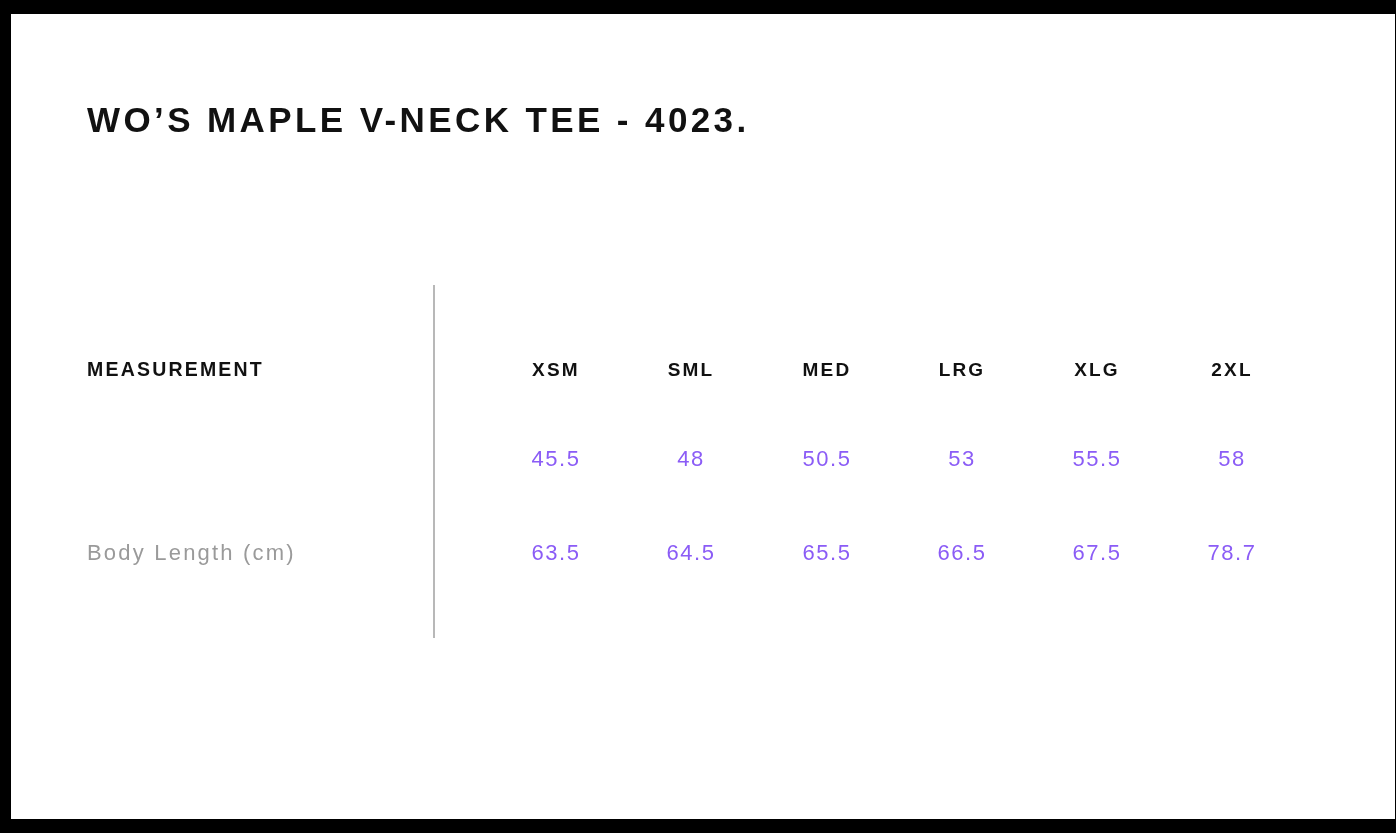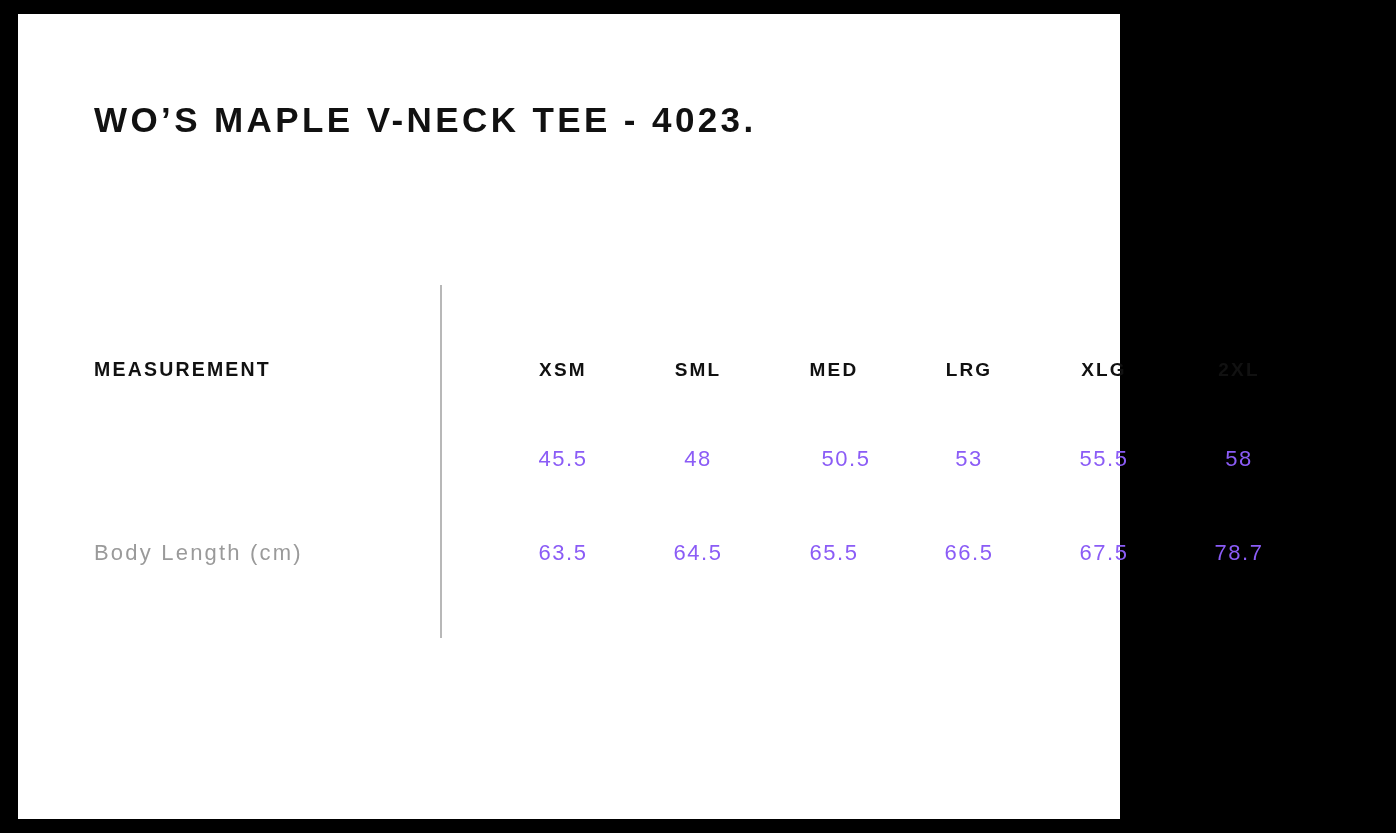--- a/index.html
+++ b/index.html
@@ -8,23 +8,23 @@
     background: #000000;
   }
   body {
     width: 1396px;
     height: 833px;
     font-family: "Liberation Sans", sans-serif;
     overflow: hidden;
   }
   .page {
     position: absolute;
-    left: 18px;
+    left: 11px;
     top: 14px;
-    width: 1102px;
+    width: 1384px;
     height: 805px;
     background: #ffffff;
   }
   .title {
     position: absolute;
     left: 76px;
     top: 86px;
     font-size: 35px;
     font-weight: bold;
     letter-spacing: 3.4px;
@@ -110,21 +110,21 @@
 
     <div class="cell hdr-size" style="left:545px;">XSM</div>
     <div class="cell hdr-size" style="left:680px;">SML</div>
     <div class="cell hdr-size" style="left:816px;">MED</div>
     <div class="cell hdr-size" style="left:951px;">LRG</div>
     <div class="cell hdr-size" style="left:1086px;">XLG</div>
     <div class="cell hdr-size" style="left:1221px;">2XL</div>
 
     <div class="cell value r0" style="left:545px;">45.5</div>
     <div class="cell value r0" style="left:680px;">48</div>
-    <div class="cell value r0" style="left:816px;margin-left:12px;">50.5</div>
+    <div class="cell value r0" style="left:816px;">50.5</div>
     <div class="cell value r0" style="left:951px;">53</div>
     <div class="cell value r0" style="left:1086px;">55.5</div>
     <div class="cell value r0" style="left:1221px;">58</div>
 
     <div class="cell row-label r1">Body Length (cm)</div>
     <div class="cell value r1" style="left:545px;">63.5</div>
     <div class="cell value r1" style="left:680px;">64.5</div>
     <div class="cell value r1" style="left:816px;">65.5</div>
     <div class="cell value r1" style="left:951px;">66.5</div>
     <div class="cell value r1" style="left:1086px;">67.5</div>

